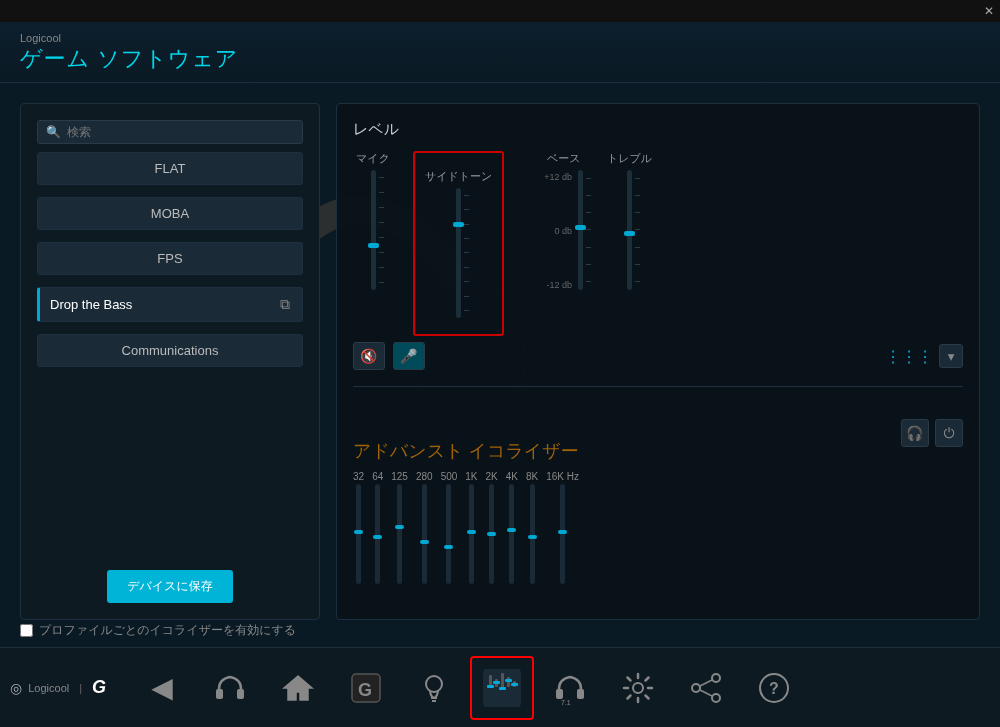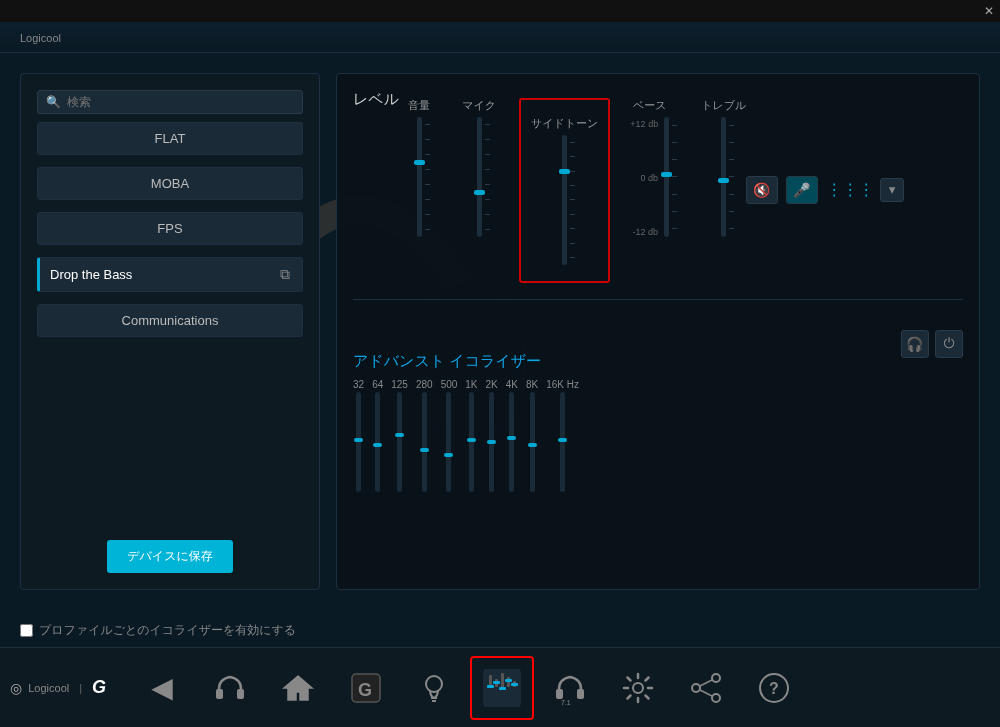--- a/index.html
+++ b/index.html
@@ -162,20 +162,21 @@
 
     .section-title {
       color: #ccc;
       font-size: 15px;
       margin-bottom: 4px;
     }
 
     
     .levels-section {
       display: flex;
+      flex-direction: column;
     }
     .slider-label {
       color: #999;
       font-size: 11px;
       text-align: center;
     }
     .mute-btn {
       width: 32px;
       height: 28px;
       background: #1a2a36;
@@ -213,22 +214,22 @@
     .eq-section {
       display: flex;
       flex-direction: column;
     }
     .eq-header {
       display: flex;
       align-items: center;
       justify-content: space-between;
     }
     .eq-title {
-      color: #0ea5e9;
-      font-size: 15px;
+      color: #a16207;
+      font-size: 18px;
       margin-top: 36px;
     }
     .eq-controls {
       display: flex;
       gap: 6px;
     }
     .eq-btn {
       width: 28px;
       height: 28px;
       background: #1a2a36;
@@ -370,20 +371,21 @@
   </style>
 </head>
 <body>
 
 <div class="title-bar">
   <span class="title-bar-close">✕</span>
 </div>
 
 <div class="header">
   <div class="header-brand">Logicool</div>
+  <div class="header-title">ゲーム ソフトウェア</div>
 </div>
 
 <div style="position:absolute; left:190px; top:100px; width:340px; height:540px; z-index:0; overflow:hidden;">
   
   <svg width="340" height="540" viewBox="0 0 340 540" style="opacity:0.85;">
 
     <path d="M60,200 Q170,20 280,200" stroke="#333" stroke-width="28" fill="none" stroke-linecap="round"></path>
 
     <ellipse cx="60" cy="260" rx="55" ry="80" fill="#222" stroke="#333" stroke-width="2"></ellipse>
     <ellipse cx="60" cy="260" rx="40" ry="65" fill="#1a1a1a"></ellipse>
@@ -431,36 +433,20 @@
     <button class="save-btn">デバイスに保存</button>
   </div>
 
   <div class="right-panel">
 
     <div class="levels-section">
       <div class="section-title">レベル</div>
 
       <div style="display:flex; gap:20px; margin-top:8px; align-items:flex-start;">
 
-        <div class="individual-slider">
-          <span class="slider-label">音量</span>
-          <div class="vert-track">
-            <div class="vert-thumb" style="bottom:60%;"></div>
-            <div class="tick-marks">
-              <div class="tick-mark"></div>
-                <div class="tick-mark"></div>
-                <div class="tick-mark"></div>
-              <div class="tick-mark"></div>
-                <div class="tick-mark"></div>
-                <div class="tick-mark"></div>
-              <div class="tick-mark"></div>
-                <div class="tick-mark"></div>
-            </div>
-          </div>
-        </div>
 
         <div class="individual-slider">
           <span class="slider-label">マイク</span>
           <div class="vert-track">
             <div class="vert-thumb" style="bottom:35%;"></div>
             <div class="tick-marks">
               <div class="tick-mark"></div>
                 <div class="tick-mark"></div>
                 <div class="tick-mark"></div>
               <div class="tick-mark"></div>
@@ -485,21 +471,21 @@
                   <div class="tick-mark"></div>
                   <div class="tick-mark"></div>
                 <div class="tick-mark"></div>
                   <div class="tick-mark"></div>
                   <div class="tick-mark"></div>
               </div>
             </div>
           </div>
         </div>
 
-        <div style="display:flex; gap:32px; ">
+        <div style="display:flex; gap:24px; margin-left:20px;">
 
           <div style="display:flex; flex-direction:column; align-items:center; gap:4px;">
             <span class="slider-label">ベース</span>
             <div style="display:flex; gap:6px; align-items:flex-start;text-align:right;">
               <div style="display:flex; flex-direction:column; justify-content:space-between; height:120px; padding-top:2px;">
                 <span style="color:#666; font-size:9px;">+12 db</span>
                 <span style="color:#666; font-size:9px;">0 db</span>
                 <span style="color:#666; font-size:9px;">-12 db</span>
               </div>
               <div class="vert-track" style="height:120px;">

